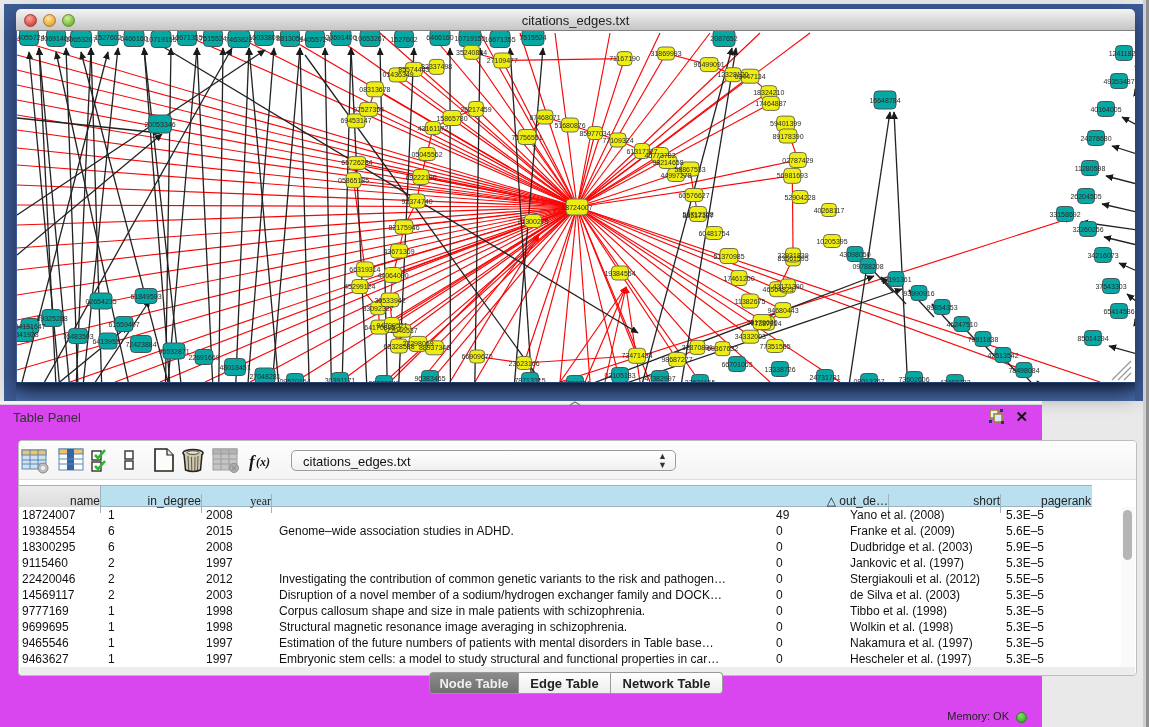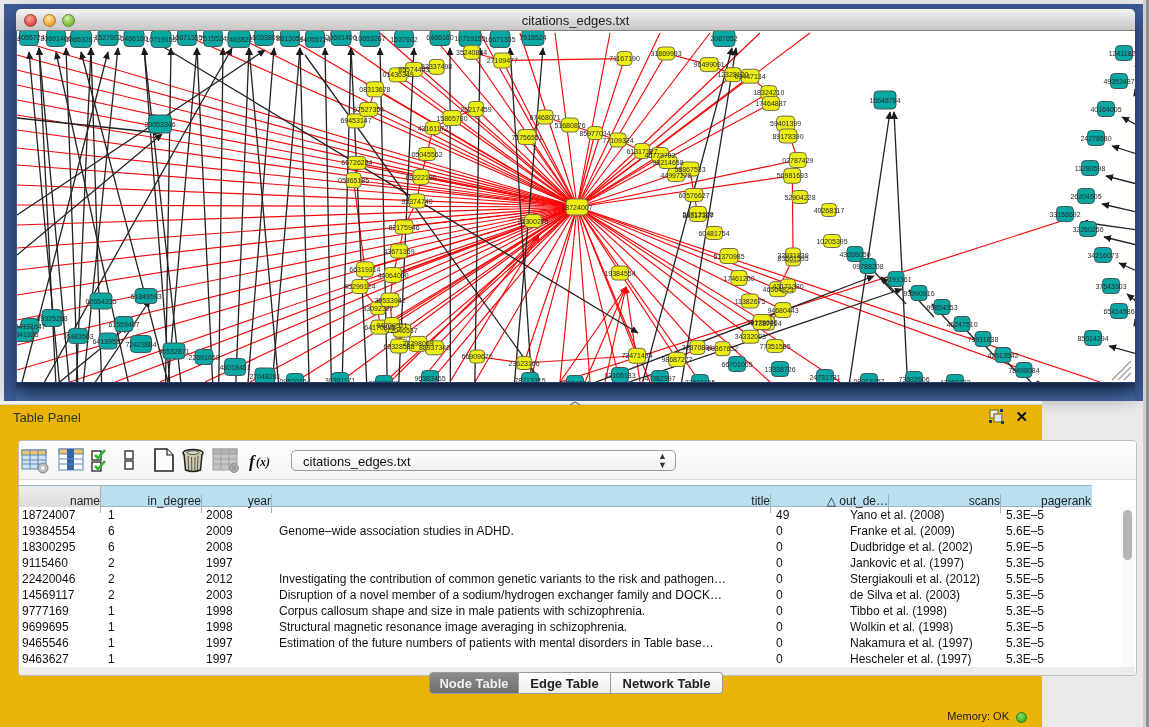--- a/index.html
+++ b/index.html
@@ -8,21 +8,21 @@
 #rbar2 { position:absolute; right:3px; top:0; width:3px; height:727px; background:#cfcfcf; z-index:30; }
 #shadowstrip { position:absolute; left:16px; top:382px; width:1119px; height:19px; background:linear-gradient(#233d6b,#3e619e 55%,#4a6caa); }
 #win { position:absolute; left:16px; top:9px; width:1119px; height:374px; border-radius:5px 5px 0 0; box-shadow:0 10px 22px rgba(0,0,10,0.55); }
 #titlebar { position:absolute; left:0; top:0; width:100%; height:22px; border-radius:5px 5px 0 0; background:linear-gradient(#f4f4f4,#dedede 45%,#c6c6c6); border-bottom:1px solid #808080; }
 #title { position:absolute; width:100%; text-align:center; top:4px; font-size:13px; color:#222; }
 .tl { position:absolute; top:5px; width:13px; height:13px; border-radius:50%; }
 #tlr { left:8px; background:radial-gradient(circle at 40% 30%, #f7a89f, #e0564a 60%, #b33b31); border:0.5px solid #a5362d;}
 #tly { left:27px; background:radial-gradient(circle at 40% 30%, #fbe7a5, #f0b042 60%, #c8862a); border:0.5px solid #ad7722;}
 #tlg { left:46px; background:radial-gradient(circle at 40% 30%, #d2eda8, #85c043 60%, #5f9a2f); border:0.5px solid #5b8e2b;}
 #canvas { position:absolute; left:1px; top:22px; width:1118px; height:351px; background:#fff; overflow:hidden; }
-#tablepanel { position:absolute; left:0; top:401px; width:1042px; height:326px; background:#eab308; }
+#tablepanel { position:absolute; left:0; top:401px; width:1042px; height:326px; background:#d946ef; }
 #tpsep { position:absolute; left:0; top:0; width:100%; height:4px; background:#f2f2f2; border-bottom:1px solid #d4d4d4; }
 #tptitle { position:absolute; left:13px; top:9px; font-size:13px; color:#333; }
 #tpx { position:absolute; right:14px; top:7px; font-size:15px; font-weight:bold; color:#111; }
 #frame { position:absolute; left:18px; top:39px; width:1119px; height:236px; background:#fff; border:1px solid #bdbdbd; border-radius:4px; }
 #toolbar { position:absolute; left:19px; top:40px; width:1117px; height:39px; background:linear-gradient(#fdfdfd,#f4f4f4); border-bottom:1px solid #ddd; border-radius:3px 3px 0 0; }
 #combo { position:absolute; left:291px; top:49px; width:385px; height:21px; background:linear-gradient(#ffffff,#f0f0f0); border:1px solid #9c9c9c; border-radius:5px; }
 #combo span { position:absolute; left:11px; top:3px; font-size:13px; color:#111; }
 #combo .arr { position:absolute; right:8px; top:1px; font-size:9px; color:#333; line-height:9px; }
 #thead { position:absolute; left:19px; top:84px; width:1073px; height:22px; background:#bae0f0; border-top:1px solid #9ab4c6; border-bottom:1px solid #9ab4c6; font-size:12px; color:#222; }
 #thead .hc { position:absolute; top:8px; text-align:right; border-right:1px solid #9ab4c6; height:19px; }
@@ -663,49 +663,48 @@
         </g>
       </svg>
   <div id="combo">
         <span>citations_edges.txt</span>
         <div class="arr">▲<br>▼</div>
       </div>
   <div id="thead">
     <div class="first"></div>
     <div class="hc" style="left:0;width:82px;border-right:1px solid #9ab4c6;">name</div>
     <div class="hc" style="left:83px;width:100px;">in_degree</div>
-    <div class="hc" style="left:184px;width:69px;">year</div>
-    <div class="hc" style="left:254px;width:498px;">title</div>
+    <div class="hc" style="left:184px;width:69px;font-family:Liberation Serif, serif;">year</div>
     <div class="hc" style="left:753px;width:73px;margin-left:44px;">△ out_de…</div>
-    <div class="hc" style="left:827px;width:155px;">scans</div>
+    <div class="hc" style="left:827px;width:155px;">short</div>
     <div class="hc" style="left:983px;width:89px;border-right:none;">pagerank</div>
   </div>
   <div class="trow" style="top:106px">
         <span style="left:22px">18724007</span>
         <span style="left:108px">1</span>
         <span style="left:206px">2008</span>
         <span style="left:776px">49</span>
         <span style="left:850px">Yano et al. (2008)</span>
         <span style="left:1006px">5.3E–5</span>
       </div>
       <div class="trow" style="top:122px">
         <span style="left:22px">19384554</span>
         <span style="left:108px">6</span>
-        <span style="left:206px">2009</span>
+        <span style="left:206px">2015</span>
         <span style="left:279px">Genome–wide association studies in ADHD.</span>
         <span style="left:776px">0</span>
         <span style="left:850px">Franke et al. (2009)</span>
         <span style="left:1006px">5.6E–5</span>
       </div>
       <div class="trow" style="top:138px">
         <span style="left:22px">18300295</span>
         <span style="left:108px">6</span>
         <span style="left:206px">2008</span>
         <span style="left:776px">0</span>
-        <span style="left:850px">Dudbridge et al. (2002)</span>
+        <span style="left:850px">Dudbridge et al. (2003)</span>
         <span style="left:1006px">5.9E–5</span>
       </div>
       <div class="trow" style="top:154px">
         <span style="left:22px">9115460</span>
         <span style="left:108px">2</span>
         <span style="left:206px">1997</span>
         <span style="left:776px">0</span>
         <span style="left:850px">Jankovic et al. (1997)</span>
         <span style="left:1006px">5.3E–5</span>
       </div>
@@ -751,20 +750,21 @@
         <span style="left:206px">1997</span>
         <span style="left:279px">Estimation of the future numbers of patients with mental disorders in Table base…</span>
         <span style="left:776px">0</span>
         <span style="left:850px">Nakamura et al. (1997)</span>
         <span style="left:1006px">5.3E–5</span>
       </div>
       <div class="trow" style="top:250px">
         <span style="left:22px">9463627</span>
         <span style="left:108px">1</span>
         <span style="left:206px">1997</span>
+        <span style="left:279px">Embryonic stem cells: a model to study structural and functional properties in car…</span>
         <span style="left:776px">0</span>
         <span style="left:850px">Hescheler et al. (1997)</span>
         <span style="left:1006px">5.3E–5</span>
       </div>
   <div id="vscroll">
         <div id="vthumb"></div>
       </div>
   <div id="tabs">
     <div class="tab" id="tab1">Node Table</div>
     <div class="tab" id="tab2">Edge Table</div>

